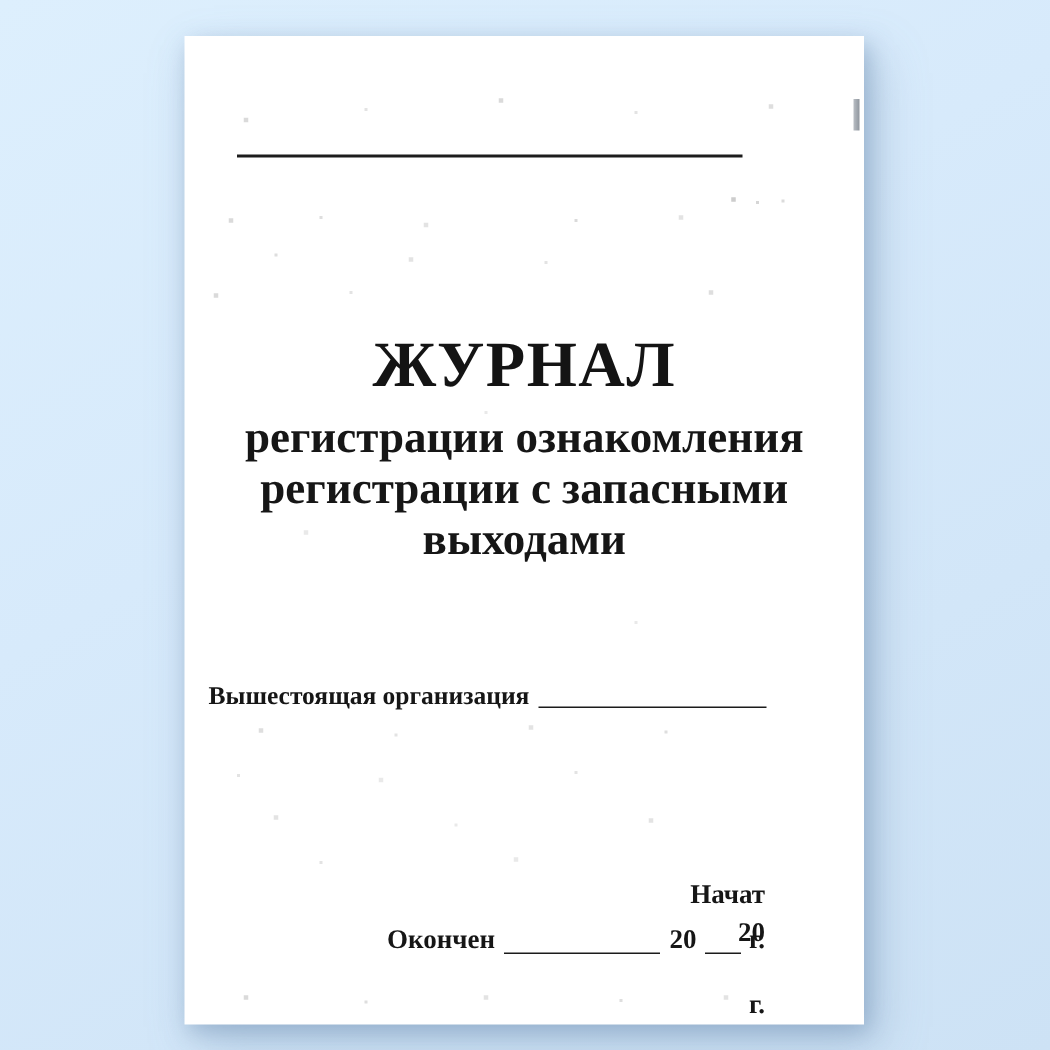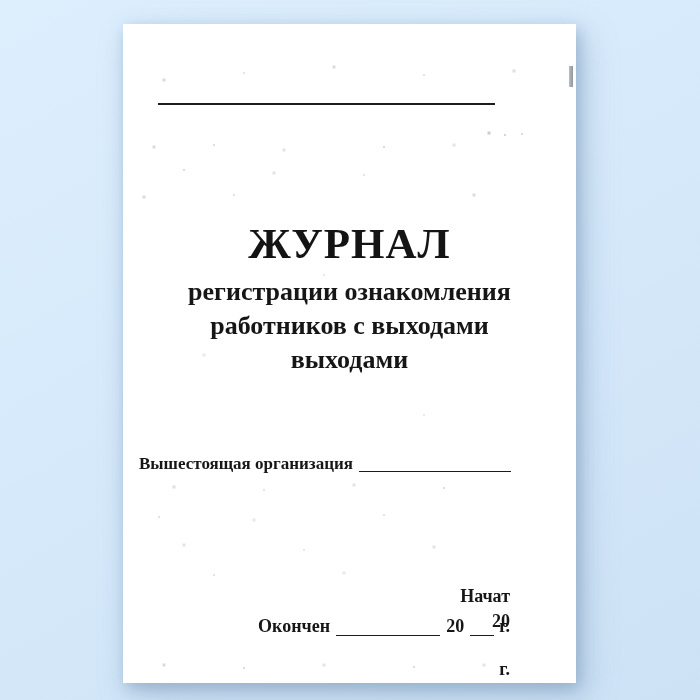--- a/index.html
+++ b/index.html
@@ -56,21 +56,21 @@
     width: 4px; height: 21px;
     background: linear-gradient(to right, #b9bec4, #8f969e);
   }
 
   .title-block { position: absolute; left: 0; right: 0; top: 198px; text-align: center; }
   .title-main {
     font-size: 43px; font-weight: 700; line-height: 1;
     letter-spacing: 1px; color: #141414;
   }
   .title-sub {
-    margin-top: 10px; font-size: 26px; font-weight: 700; line-height: 34px;
+    margin-top: 10px; font-size: 30px; font-weight: 700; line-height: 34px;
     color: #161616;
   }
 
   .row {
     position: absolute; display: flex; align-items: flex-end;
     font-weight: 700; color: #161616;
   }
   .row .label { line-height: 1.2; white-space: nowrap; }
   .blank {
     flex: 1 1 auto; height: 0; align-self: flex-end;
@@ -95,21 +95,21 @@
   <div class="page">
 
     <div class="noise"></div>
     <div class="top-rule"></div>
     <div class="edge-mark"></div>
 
     <div class="title-block">
       <div class="title-main">ЖУРНАЛ</div>
       <div class="title-sub">
         <div>регистрации ознакомления</div>
-        <div>работников с выходами</div>
+        <div>регистрации с запасными</div>
         <div>выходами</div>
       </div>
     </div>
 
 
     <div class="row field-row org-row">
       <span class="label">Вышестоящая организация</span>
       <span class="blank"></span>
     </div>
 

